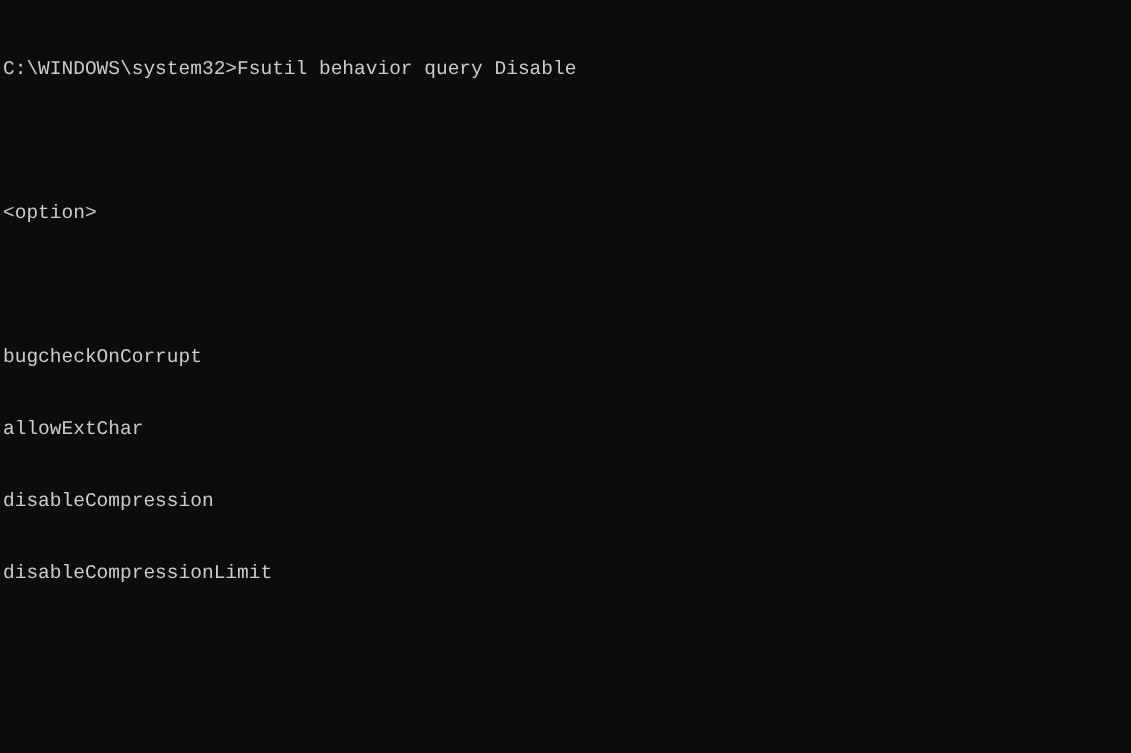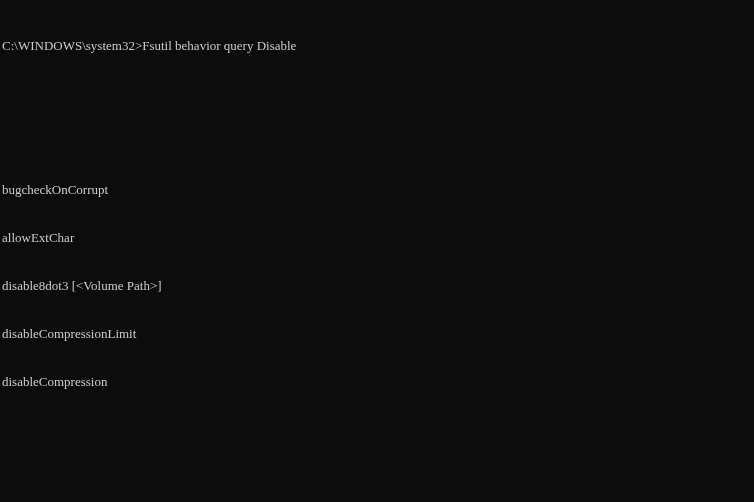--- a/index.html
+++ b/index.html
@@ -24,42 +24,42 @@
     font-family: "DejaVu Sans Mono", "Liberation Mono", monospace;
     font-size: 13px;
     line-height: 16px;
     letter-spacing: 0px;
     white-space: pre;
     overflow: hidden;
   }
   .line {
     height: 16px;
     white-space: pre;
-    font-family: Liberation Serif, serif;
+    font-family: Liberation Mono, monospace;
     font-size: 13px;
     line-height: 16px;
     color: #cccccc;
     min-height: 16px;
   }
   .line.blank {
     color: transparent;
   }
 </style>
 </head>
 <body>
 
 <div id="terminal">
   <div class="line">C:\WINDOWS\system32&gt;Fsutil behavior query Disable</div>
   <div class="line blank"></div>
+  <div class="line">&lt;option&gt;</div>
   <div class="line blank"></div>
   <div class="line">bugcheckOnCorrupt</div>
   <div class="line">allowExtChar</div>
-  <div class="line">disable8dot3 [&lt;Volume Path&gt;]</div>
+  <div class="line">disableCompression</div>
   <div class="line">disableCompressionLimit</div>
-  <div class="line">disableCompression</div>
   
   
   
   
   
   
   
   
   
   

